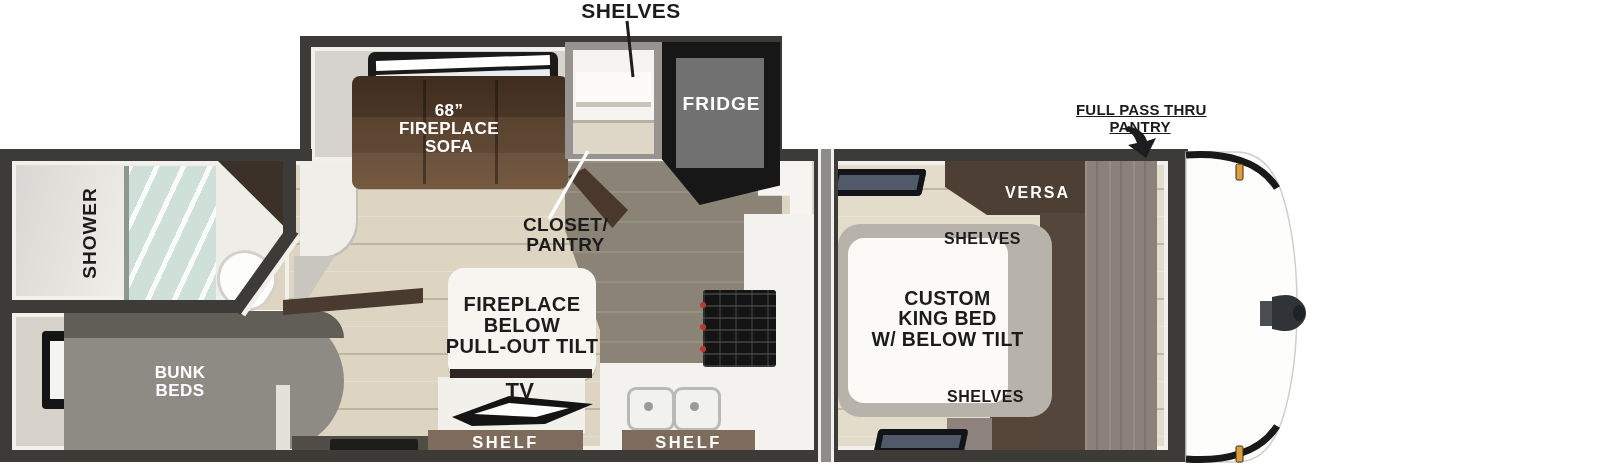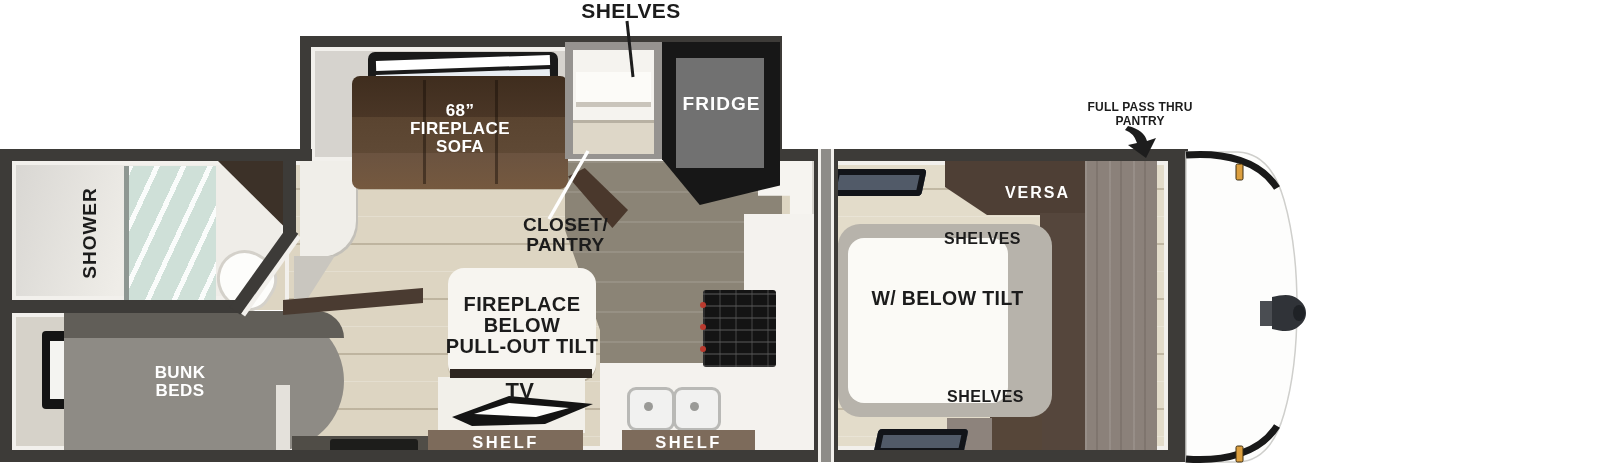--- a/index.html
+++ b/index.html
@@ -141,25 +141,25 @@
 
     <line x1="627" y1="21" x2="633" y2="77" stroke="#1d1d1d" stroke-width="3"></line>
     <line x1="549" y1="219" x2="588" y2="151" stroke="#ffffff" stroke-width="3.5"></line>
 
     <path d="M1128,126 Q1144,130 1147,141 L1156,138 L1146,158 L1128,145 L1137,143 Q1134,133 1125,130 Z" fill="#1d1d1d"></path>
   </svg>
 
   <div class="lbl" style="left:561px;top:0;width:140px;font-size:21px;">
     <span>SHELVES</span>
   </div>
-  <div class="lbl" style="left:1076px;top:101px;width:128px;font-size:12px;letter-spacing:.2px;line-height:1.15;">
+  <div class="lbl" style="left:1076px;top:101px;width:128px;font-size:15px;letter-spacing:.2px;line-height:1.15;text-decoration:underline;">
     <span>FULL PASS THRU</span>
     <span>PANTRY</span>
   </div>
-  <div class="lbl w" style="left:352px;top:102px;width:216px;font-size:17px;">
+  <div class="lbl w" style="left:341px;top:102px;width:216px;font-size:17px;">
     <span>68”</span>
     <span>FIREPLACE</span>
     <span>SOFA</span>
   </div>
   <div class="lbl w" style="left:664px;top:94px;width:115px;font-size:19px;letter-spacing:1px;">
     <span>FRIDGE</span>
   </div>
   <div class="lbl" style="left:508px;top:215px;width:115px;font-size:19px;">
     <span>CLOSET/</span>
     <span>PANTRY</span>
@@ -180,20 +180,22 @@
   <div class="lbl" style="left:498px;top:379px;width:44px;font-size:22px;">
     <span>TV</span>
   </div>
   <div class="lbl w" style="left:428px;top:434px;width:155px;font-size:16.5px;letter-spacing:2.5px;">
     <span>SHELF</span>
   </div>
   <div class="lbl w" style="left:622px;top:434px;width:133px;font-size:16.5px;letter-spacing:2.5px;">
     <span>SHELF</span>
   </div>
   <div class="lbl" style="left:840px;top:288px;width:215px;font-size:19.5px;">
+    <span>CUSTOM</span>
+    <span>KING BED</span>
     <span>W/ BELOW TILT</span>
   </div>
   <div class="lbl w" style="left:985px;top:185px;width:105px;font-size:16px;letter-spacing:2px;">
     <span>VERSA</span>
   </div>
   <div class="lbl" style="left:925px;top:231px;width:115px;font-size:16px;letter-spacing:.5px;">
     <span>SHELVES</span>
   </div>
   <div class="lbl" style="left:928px;top:389px;width:115px;font-size:16px;letter-spacing:.5px;">
     <span>SHELVES</span>

